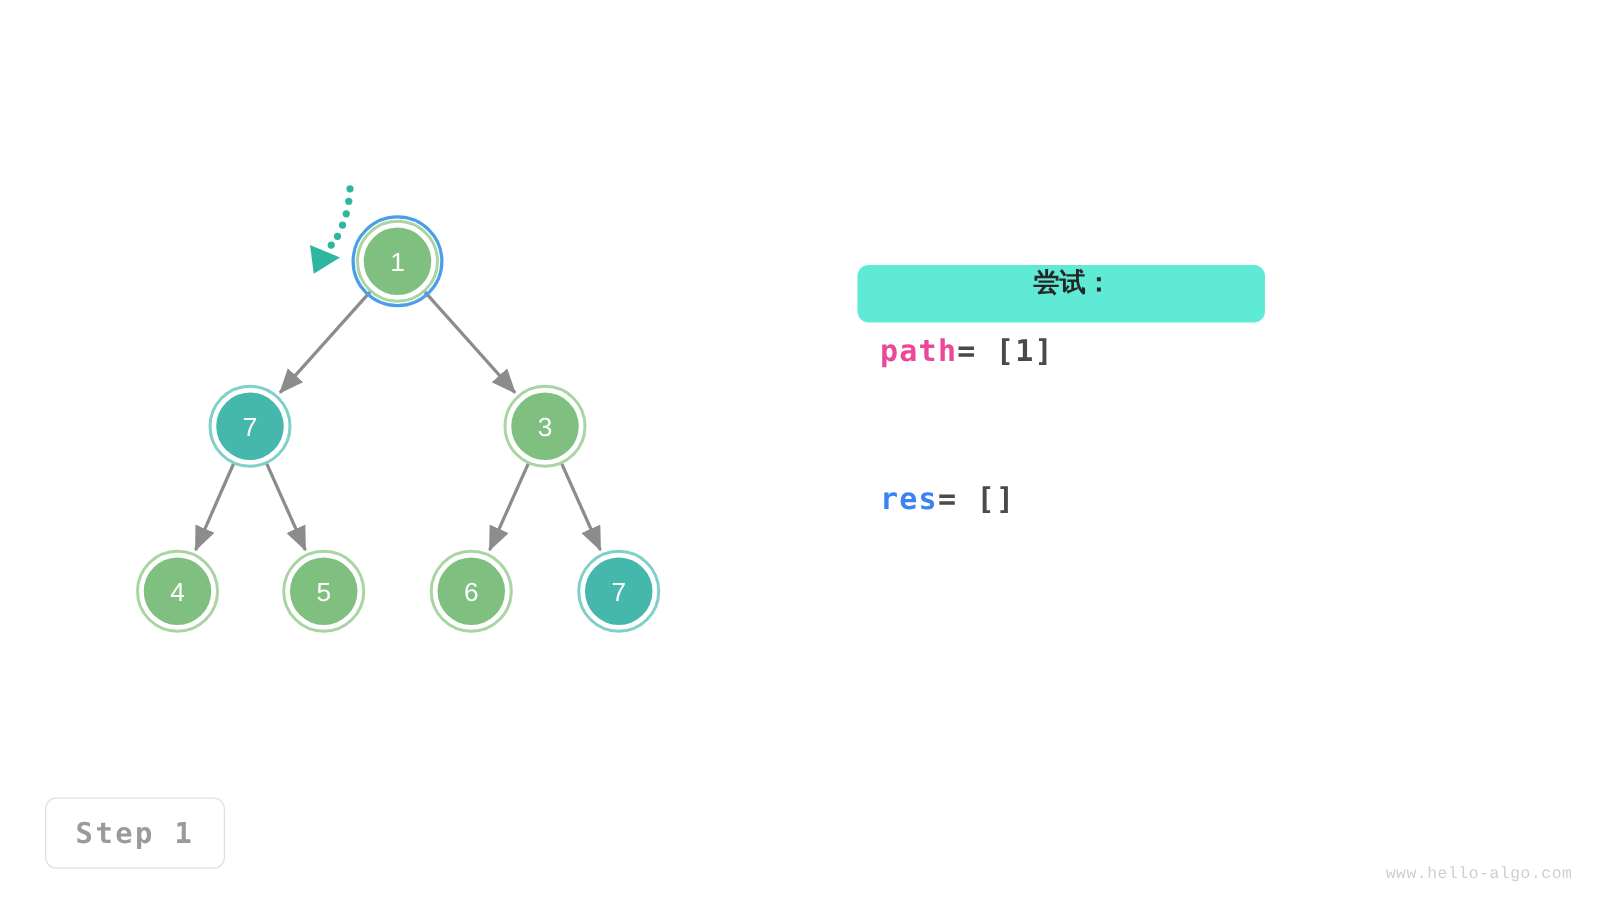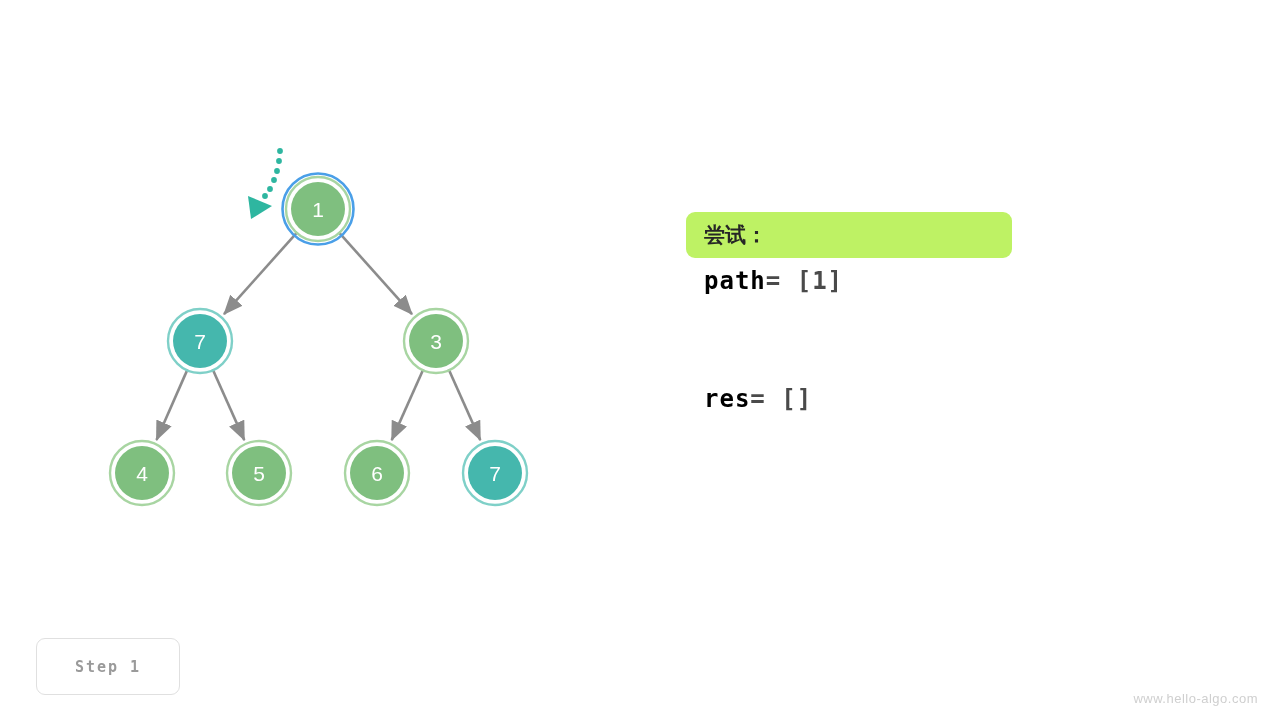--- a/index.html
+++ b/index.html
@@ -36,24 +36,25 @@
     display: flex;
     align-items: center;
     font-size: 21px;
     color: #3a3a3a;
     white-space: nowrap;
   }
   .info-line.cn {
     font-family: "DejaVu Sans", "Liberation Sans", sans-serif;
   }
   .info-line.highlight {
-    background: #bef264;
+    background: #5eead4;
     border-radius: 9px;
     width: 326px;
     box-sizing: border-box;
+    flex-direction: column;
   }
   .info-line .lead {
     font-weight: bold;
     color: #262626;
     padding-left: 18px;
   }
   .info-line .rest {
     color: #3f3f3f;
   }
   .info-line.plain .lead {
@@ -63,52 +64,52 @@
   .code-line {
     height: 46px;
     display: flex;
     align-items: center;
     font-family: "DejaVu Sans Mono", "Liberation Mono", monospace;
     font-size: 24px;
     font-weight: bold;
     padding-left: 18px;
     letter-spacing: 1px;
   }
-  .code-line .var-path { color: #000000; }
-  .code-line .var-res  { color: #000000; }
+  .code-line .var-path { color: #ec4899; }
+  .code-line .var-res  { color: #3b82f6; }
   .code-line .val      { color: #4a4a4a; font-weight: bold; }
   .spacer-line { height: 72px; }
 
   
   #step-badge {
     position: absolute;
     left: 36px;
     top: 638px;
     width: 144px;
     height: 57px;
     border: 1.5px solid #e0e0e0;
     border-radius: 9px;
     display: flex;
     align-items: center;
     justify-content: center;
     font-family: "DejaVu Sans Mono", "Liberation Mono", monospace;
-    font-size: 15px;
+    font-size: 23px;
     font-weight: bold;
     color: #9a9a9a;
     letter-spacing: 2px;
     background: #fff;
     box-sizing: border-box;
   }
 
   
   #watermark {
     position: absolute;
     right: 22px;
     bottom: 14px;
-    font-family: Liberation Sans, sans-serif;
+    font-family: Liberation Mono, monospace;
     font-size: 13px;
     color: #cfcfcf;
     letter-spacing: 0.5px;
   }
 
   .node-label {
     font-family: "Liberation Sans", "DejaVu Sans", sans-serif;
     font-size: 21px;
     fill: #ffffff;
   }

